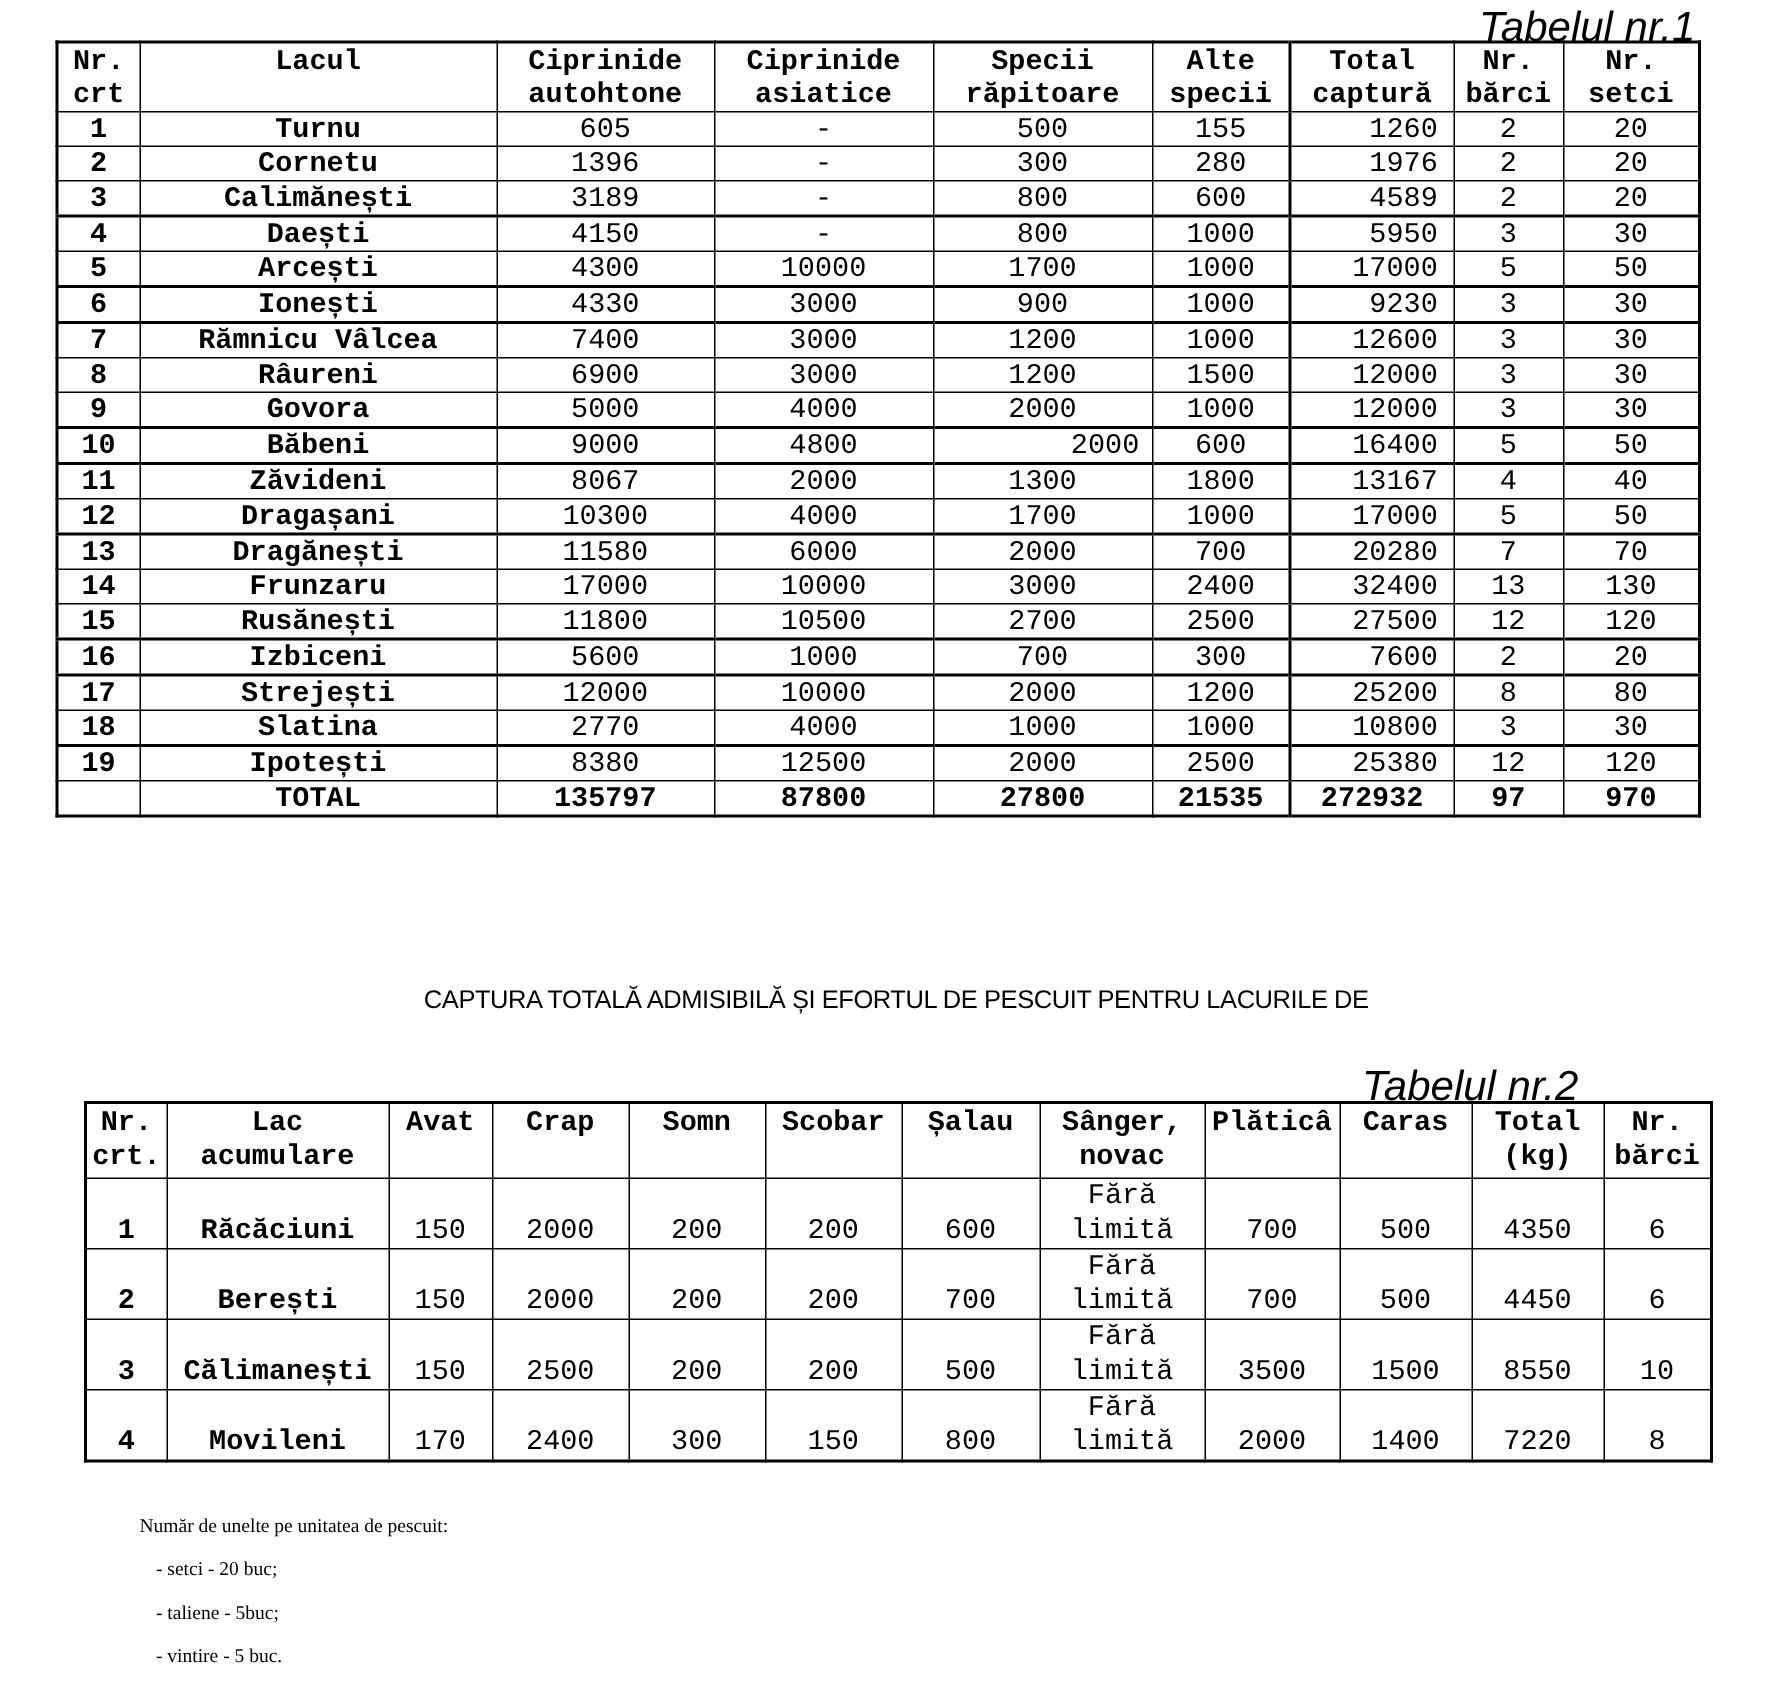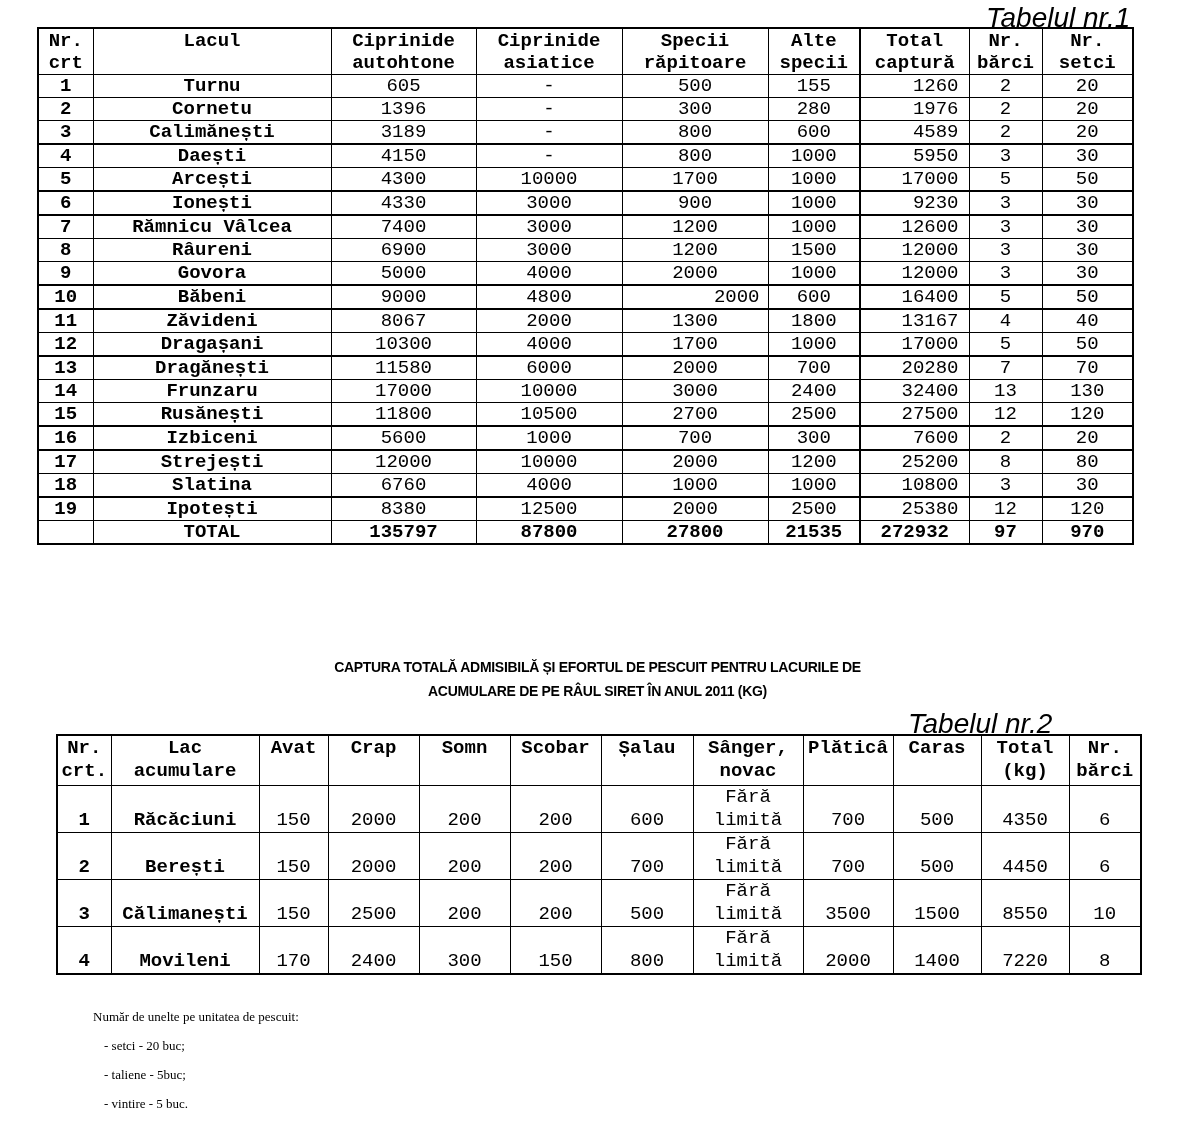--- a/index.html
+++ b/index.html
@@ -10,21 +10,21 @@
   th { font-weight: bold; vertical-align: top; padding-top: 1px; }
   .t1 { left: 37px; top: 27px; width: 1095px; border: 2px solid #000; }
   .t1 th { height: 44px; }
   .t1 td { height: 22px; }
   .t1 td.nr, .t1 td.name { font-weight: bold; }
   .t1 td.right { text-align: right; padding-right: 10px; margin-top: 23px; }
   .t1 td.rap-right { text-align: right; padding-right: 8px; }
   .t1 tr.total td { font-weight: bold; }
   .t1 .thick-left { border-left: 2.5px solid #000; }
   .t1 tr.thick-top td { border-top: 2.5px solid #000; }
-  .title2 { position: absolute; left: 100px; top: 655px; width: 995px; text-align: center; font-weight: bold; font-size: 14px; line-height: 24px; letter-spacing: -0.3px; }
+  .title2 { position: absolute; left: 100px; top: 655px; width: 995px; text-align: center; font-weight: normal; font-size: 17px; line-height: 24px; letter-spacing: -0.3px; }
   .t2 { left: 56px; top: 734px; width: 1084px; border: 2px solid #000; }
   .t2 th { height: 48px; line-height: 23px; }
   .t2 td { height: 46px; vertical-align: bottom; line-height: 23px; padding-bottom: 0; }
   .t2 td.nr, .t2 td.name { font-weight: bold; }
   .t2 td.wrap { white-space: normal; line-height: 23px; }
   .note { position: absolute; left: 93px; top: 1002px; font-family: "Liberation Serif", "DejaVu Serif", serif; font-size: 13px; line-height: 29px; }
   .note .item { padding-left: 11px; }
 </style>
 </head>
 <body>
@@ -257,21 +257,21 @@
     <td>2000</td>
     <td>1200</td>
     <td class="right thick-left">25200</td>
     <td>8</td>
     <td>80</td>
   </tr>
 
   <tr>
     <td class="nr">18</td>
     <td class="name">Slatina</td>
-    <td>6760</td>
+    <td>2770</td>
     <td>4000</td>
     <td>1000</td>
     <td>1000</td>
     <td class="right thick-left">10800</td>
     <td>3</td>
     <td>30</td>
   </tr>
 
   <tr class="thick-top">
     <td class="nr">19</td>
@@ -294,21 +294,20 @@
     <td>21535</td>
     <td class="thick-left">272932</td>
     <td>97</td>
     <td>970</td>
   </tr>
 </tbody>
 </table>
 
 <div class="title2">
   <div>CAPTURA TOTALĂ ADMISIBILĂ ȘI EFORTUL DE PESCUIT PENTRU LACURILE DE</div>
-  <div>ACUMULARE DE PE RÂUL SIRET ÎN ANUL 2011 (KG)</div>
 </div>
 <div class="caption" style="left:908px; top:708px;">Tabelul nr.2</div>
 
 <table class="t2">
   <colgroup>
     <col style="width:54px">
       <col style="width:148px">
       <col style="width:69px">
       <col style="width:91px">
       <col style="width:91px">

